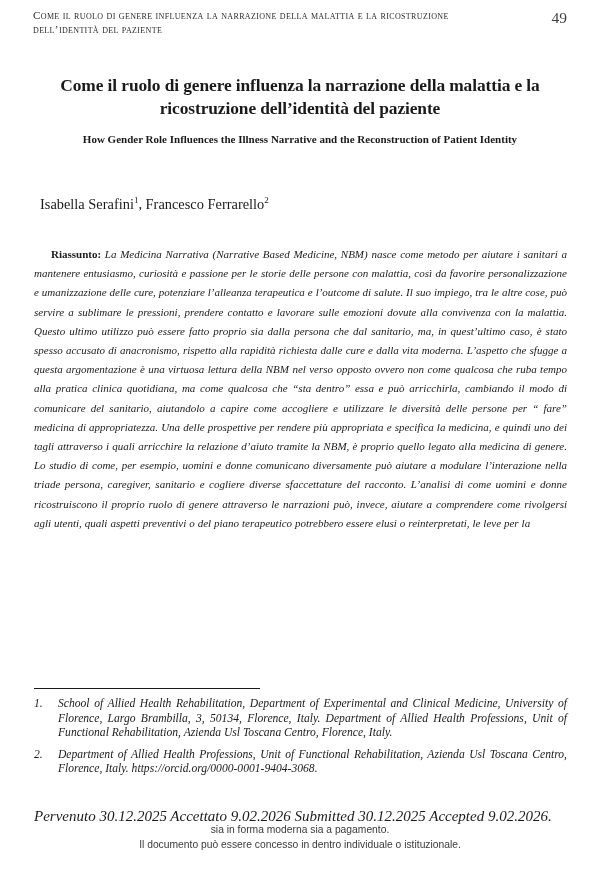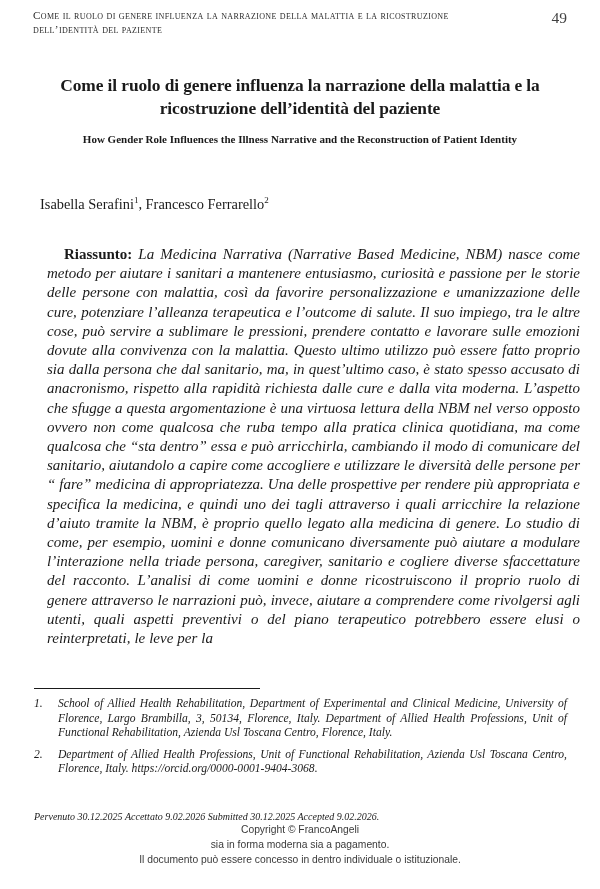--- a/index.html
+++ b/index.html
@@ -82,26 +82,26 @@
   }
   .authors sup {
     font-size: 9px;
     vertical-align: super;
     line-height: 0;
   }
 
   
   .abstract {
     position: absolute;
-    left: 47px;
+    left: 34px;
     top: 245px;
     width: 533px;
     text-align: justify;
     font-style: italic;
-    font-size: 15px;
+    font-size: 11px;
     line-height: 19.2px;
     text-indent: 17px;
     hyphens: auto;
     -webkit-hyphens: auto;
     word-spacing: 0.2px;
   }
   .abstract .lbl {
     font-style: normal;
     font-weight: bold;
   }
@@ -138,21 +138,21 @@
     font-size: 11.6px;
   }
 
   
   .meta {
     position: absolute;
     left: 34px;
     top: 808px;
     width: 540px;
     font-style: italic;
-    font-size: 10px;
+    font-size: 15px;
     line-height: 17.6px;
   }
 
   
   .wm {
     position: absolute;
     left: 0;
     top: 823px;
     width: 600px;
     text-align: center;
@@ -194,18 +194,17 @@
       <span class="fn-num">2.</span>
       <span>Department of Allied Health Professions, Unit of Functional Rehabilitation, Azienda Usl Toscana Centro, Florence, Italy. https://orcid.org/0000-0001-9404-3068.</span>
     </div>
   </div>
 
   <div class="meta">
     <div>Pervenuto 30.12.2025 Accettato 9.02.2026 Submitted 30.12.2025 Accepted 9.02.2026.</div>
   </div>
 
   <div class="wm">
-    <div class="wm-line1">Copyright © FrancoAngeli</div>
     <div>sia in forma moderna sia a pagamento.</div>
     <div>Il documento può essere concesso in dentro individuale o istituzionale.</div>
   </div>
 
 </div>
 
 </body></html>

